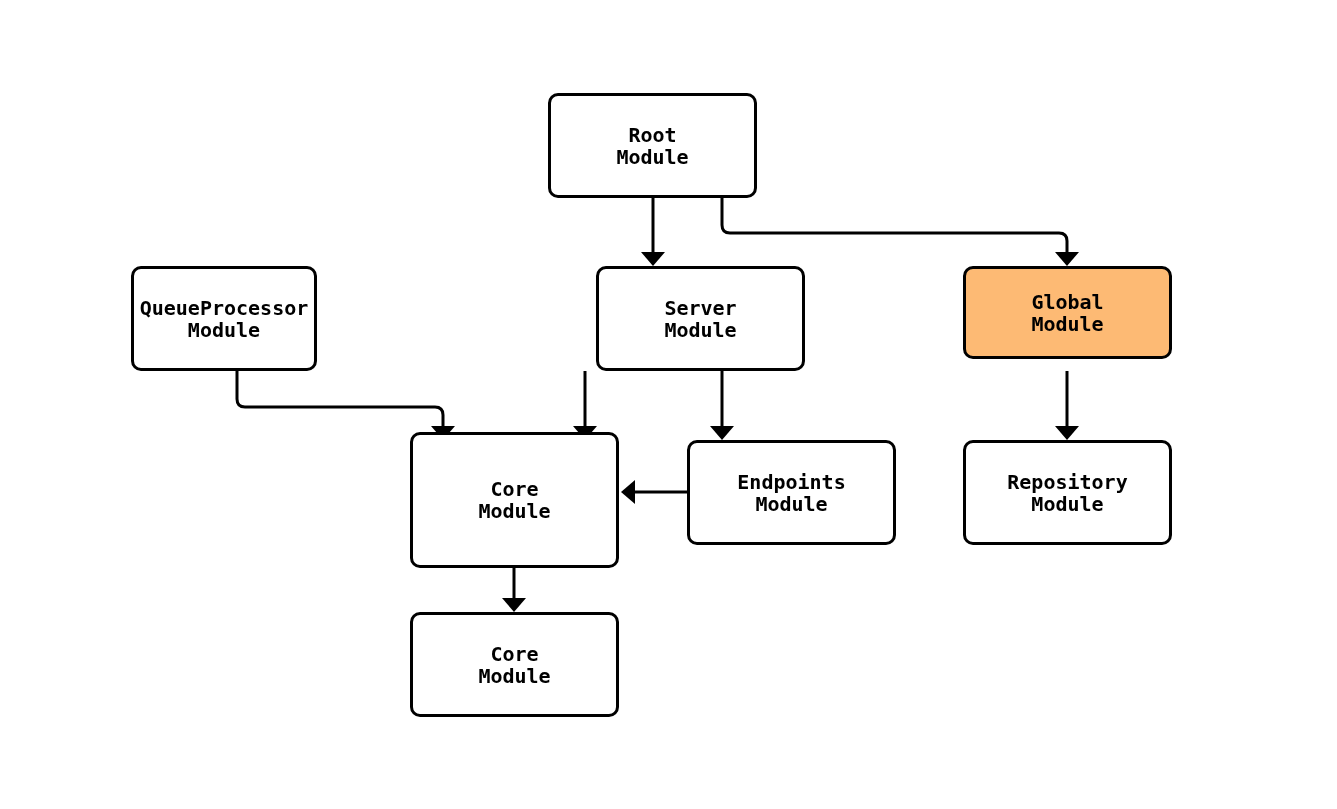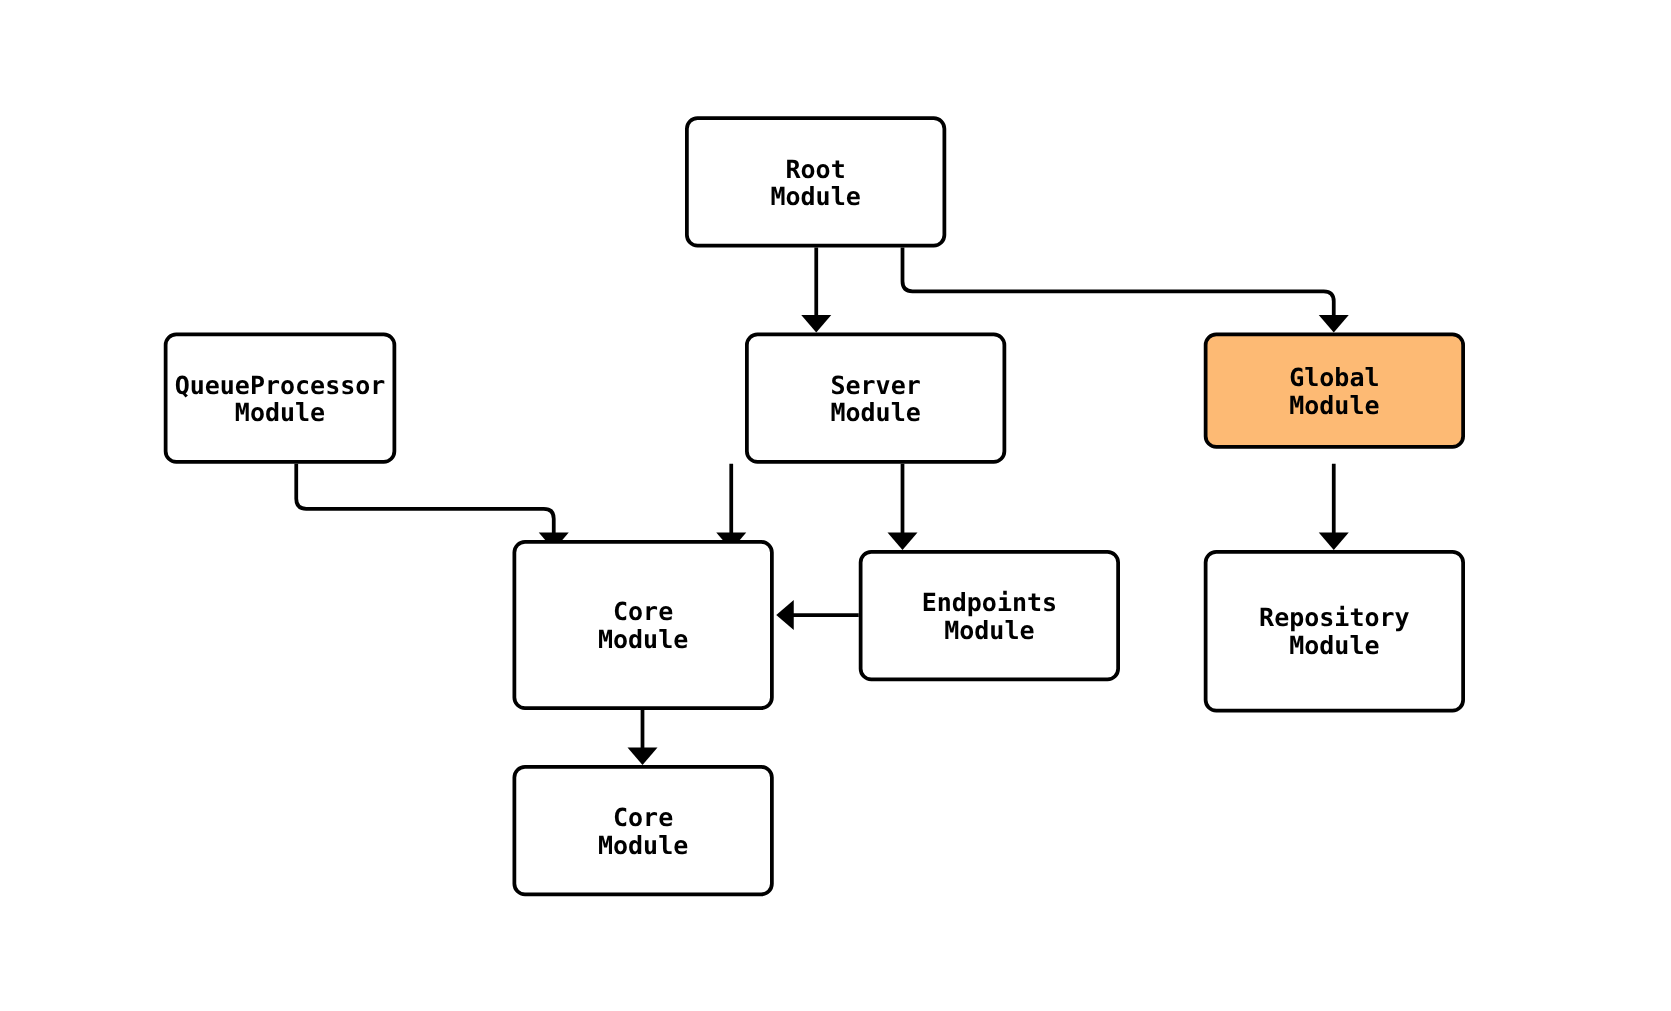--- a/index.html
+++ b/index.html
@@ -98,21 +98,21 @@
 Module</div>
       </div>
       <div class="node" style="left: 410px; top: 432px; width: 209px; height: 136px; background: rgb(255, 255, 255); border-color: rgb(0, 0, 0);">
         <div class="node-label">Core
 Module</div>
       </div>
       <div class="node" style="left: 687px; top: 440px; width: 209px; height: 105px; background: rgb(255, 255, 255); border-color: rgb(0, 0, 0);">
         <div class="node-label">Endpoints
 Module</div>
       </div>
-      <div class="node" style="left: 963px; top: 440px; width: 209px; height: 130px; background: rgb(255, 255, 255); border-color: rgb(0, 0, 0);">
+      <div class="node" style="left: 963px; top: 440px; width: 209px; height: 105px; background: rgb(255, 255, 255); border-color: rgb(0, 0, 0);">
         <div class="node-label">Repository
 Module</div>
       </div>
       <div class="node" style="left: 410px; top: 612px; width: 209px; height: 105px; background: rgb(255, 255, 255); border-color: rgb(0, 0, 0);">
         <div class="node-label">Core
 Module</div>
       </div>
     </div>
 </div>
 

